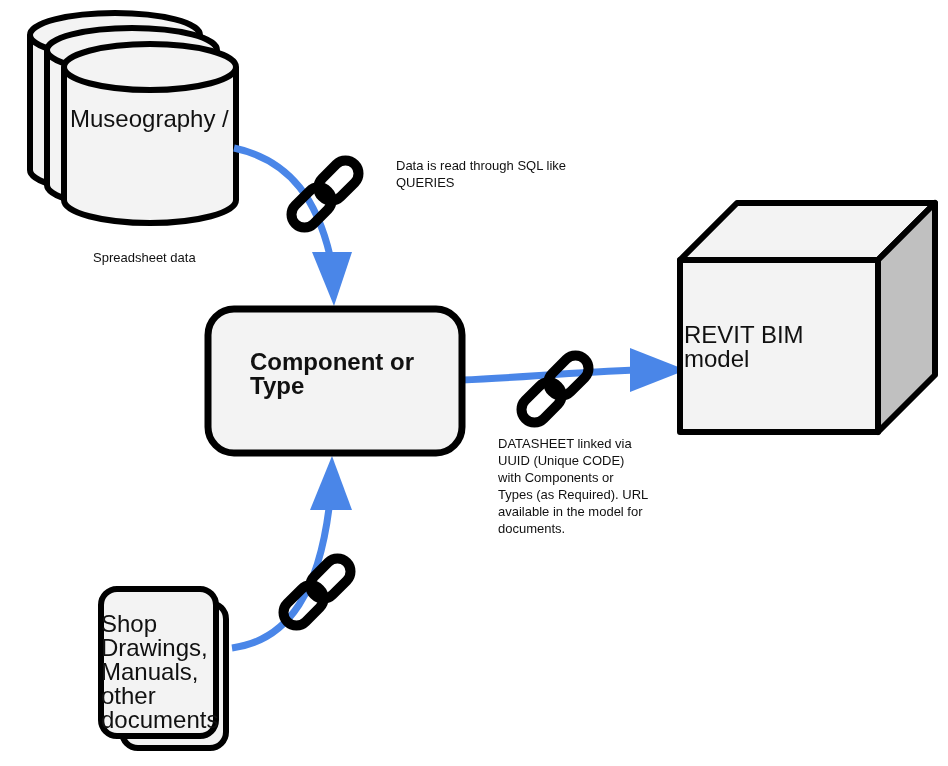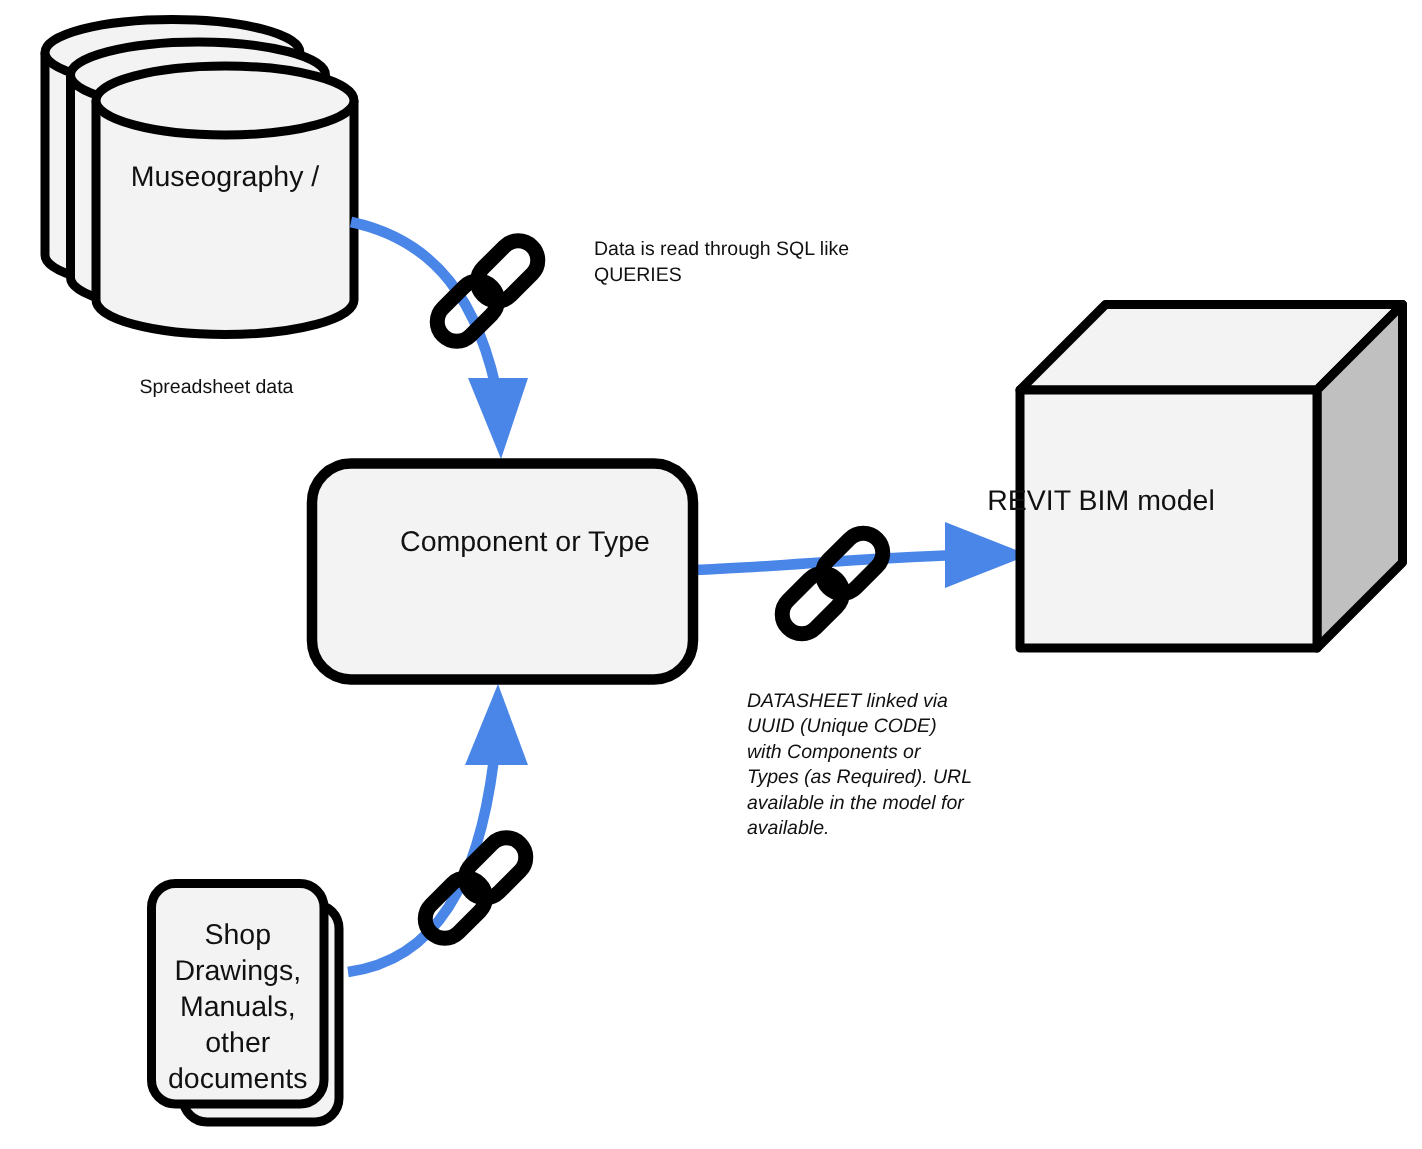--- a/index.html
+++ b/index.html
@@ -1,19 +1,19 @@
 <!DOCTYPE html>
 <html><head>
 <meta charset="utf-8">
 <style>
   html,body{margin:0;padding:0;background:#ffffff;}
   body{width:948px;height:766px;position:relative;overflow:hidden;font-family:"Liberation Sans",sans-serif;}
   svg{position:absolute;left:0;top:0;}
   .lbl{position:absolute;color:#111;font-family:"Liberation Sans",sans-serif;}
-  .big{font-size:19px;line-height:24px;text-align:center;}
+  .big{font-size:24px;line-height:24px;text-align:left;}
   .small{font-size:13px;line-height:17px;margin-top:14px;}
 </style>
 </head>
 <body>
 
 <svg width="948" height="766" viewBox="0 0 948 766">
 
   <g stroke="#000" stroke-width="6" fill="#f3f3f3">
     <path d="M30,35 L30,170 A85,22 0 0 0 200,170 L200,35"></path>
     <ellipse cx="115" cy="35" rx="85" ry="22"></ellipse>
@@ -64,33 +64,33 @@
 <div class="lbl big" style="left:70px;top:107px;width:160px;">
   <div>Museography /</div>
 </div>
 <div class="lbl small" style="left:93px;top:235px;">Spreadsheet data</div>
 
 <div class="lbl small" style="left:396px;top:143px;">
   <div>Data is read through SQL like</div>
   <div>QUERIES</div>
 </div>
 
-<div class="lbl big" style="left:250px;top:350px;width:200px;">
+<div class="lbl big" style="left:250px;top:350px;width:200px;font-weight:bold;">
   <div>Component or Type</div>
 </div>
 
-<div class="lbl big" style="left:648px;top:323px;width:172px;">REVIT BIM model</div>
+<div class="lbl big" style="left:684px;top:323px;width:172px;">REVIT BIM model</div>
 
-<div class="lbl small" style="left:498px;top:444px;font-style:italic;">
+<div class="lbl small" style="left:498px;top:421px;">
   <div>DATASHEET linked via</div>
   <div>UUID (Unique CODE)</div>
   <div>with Components or</div>
   <div>Types (as Required). URL</div>
   <div>available in the model for</div>
-  <div>available.</div>
+  <div>documents.</div>
 </div>
 
 <div class="lbl big" style="left:101px;top:600px;width:115px;margin-top:12px;">
   <div>Shop</div>
   <div>Drawings,</div>
   <div>Manuals,</div>
   <div>other</div>
   <div>documents</div>
 </div>
 

